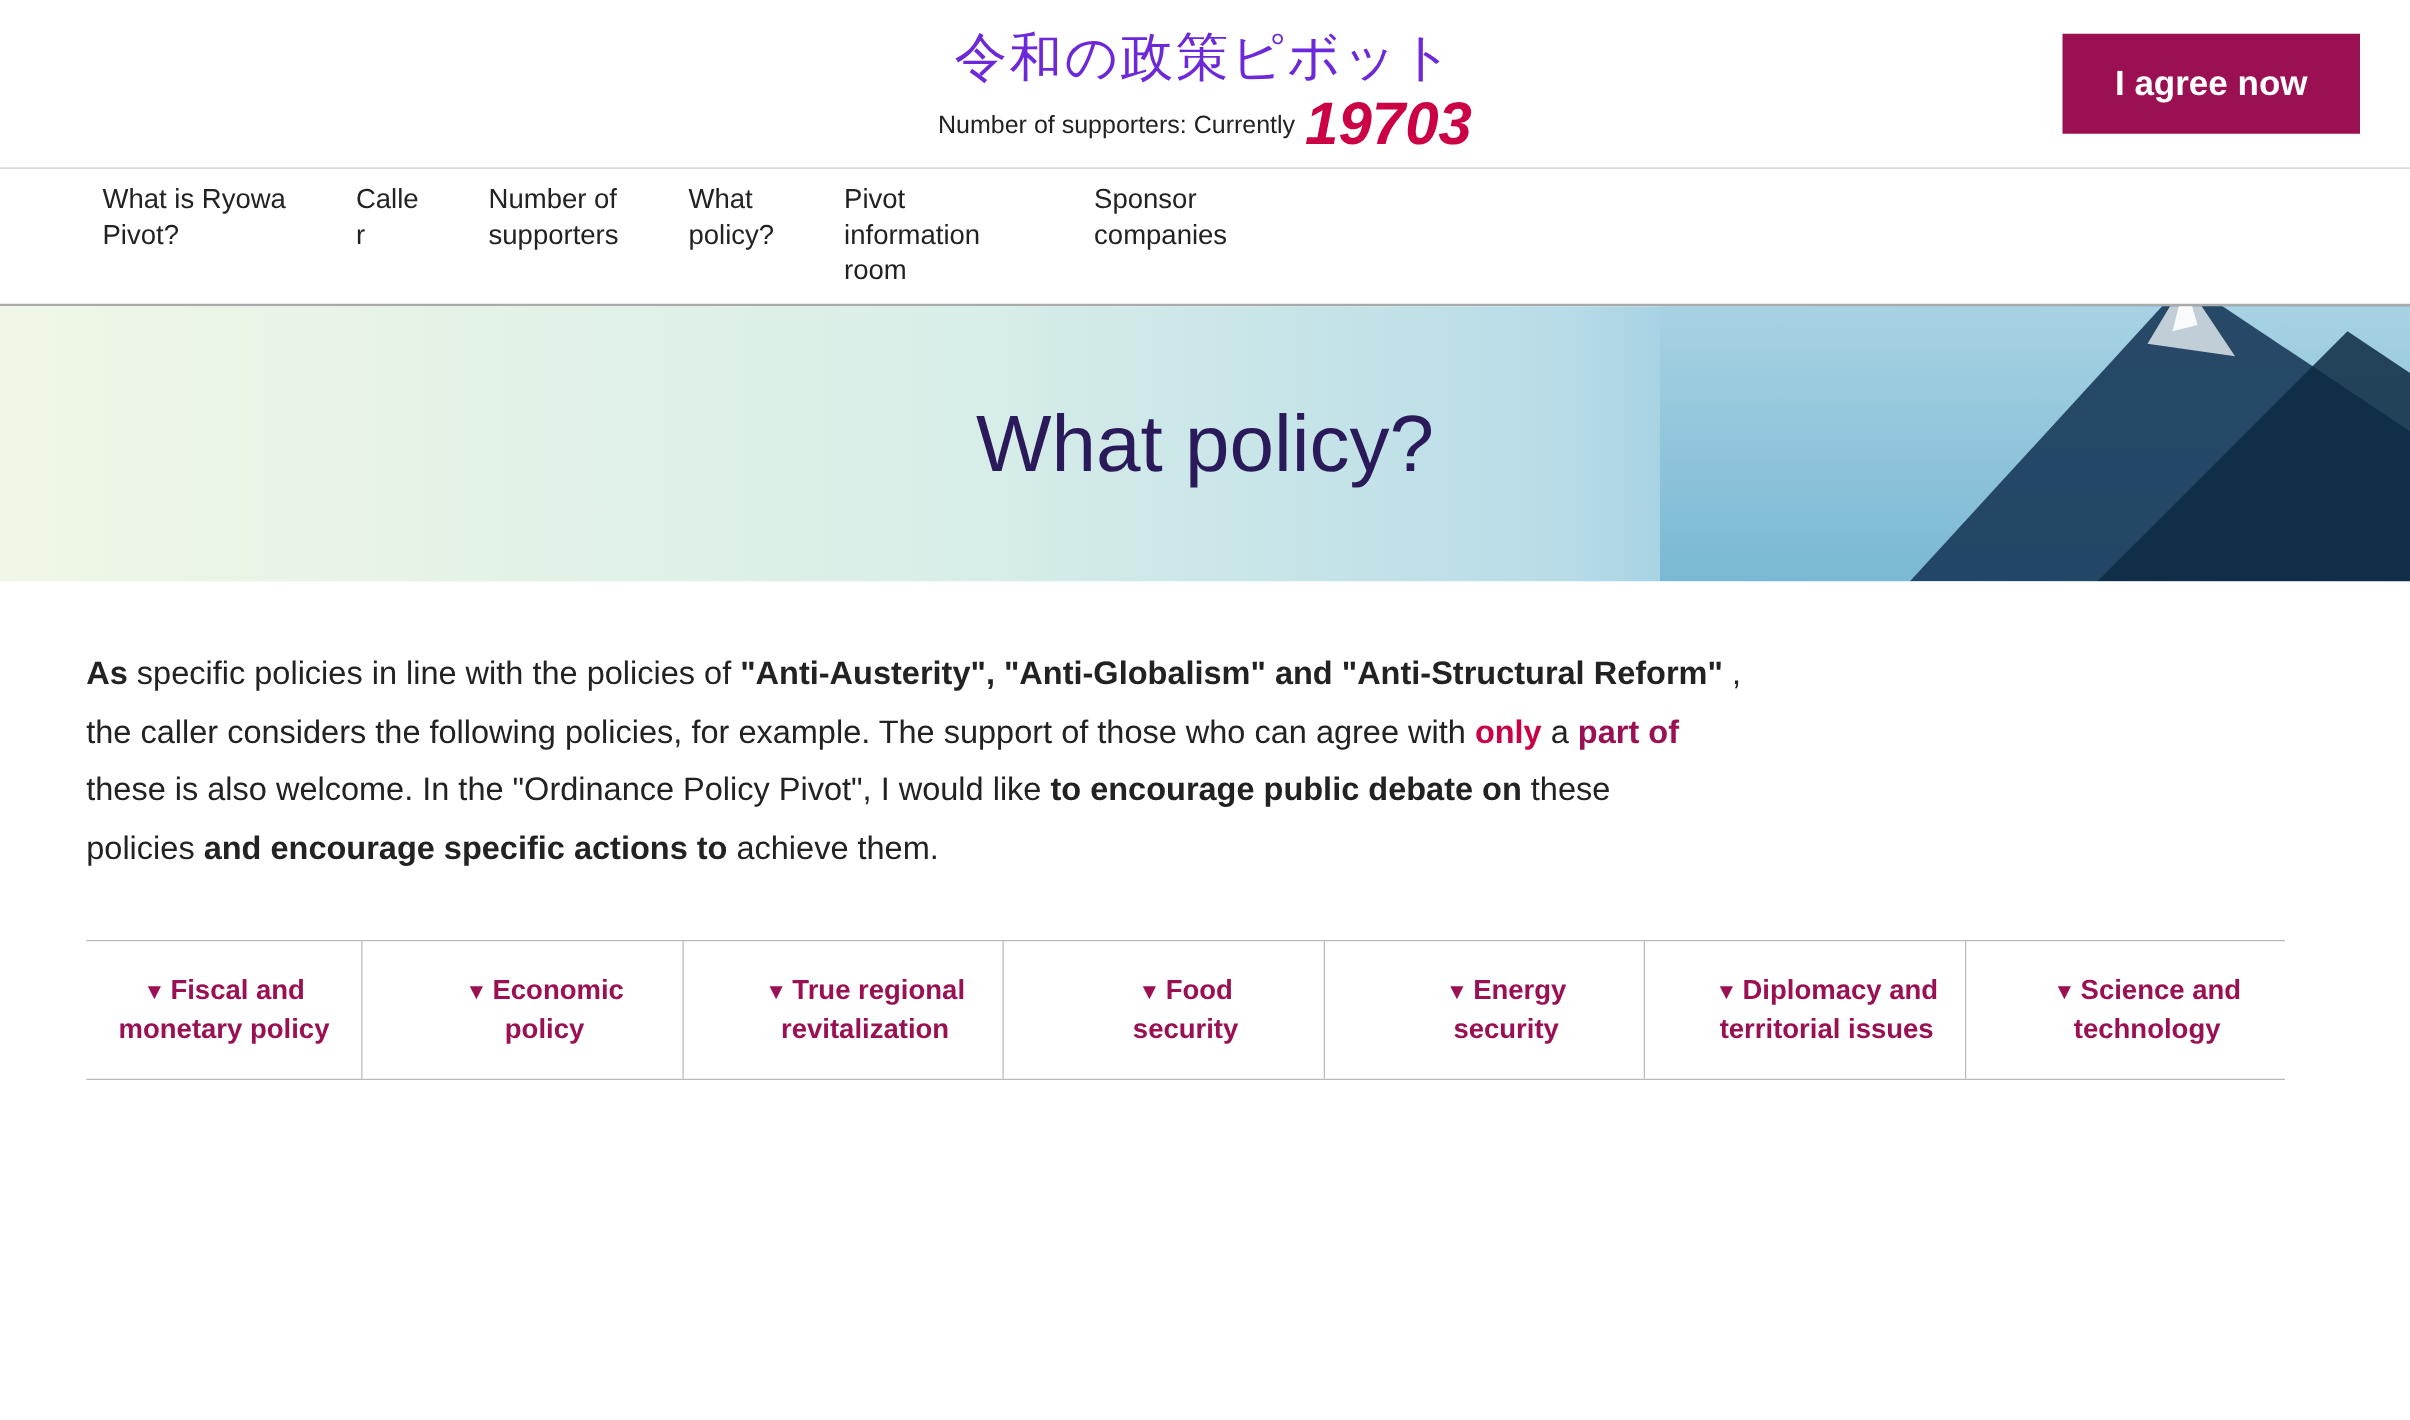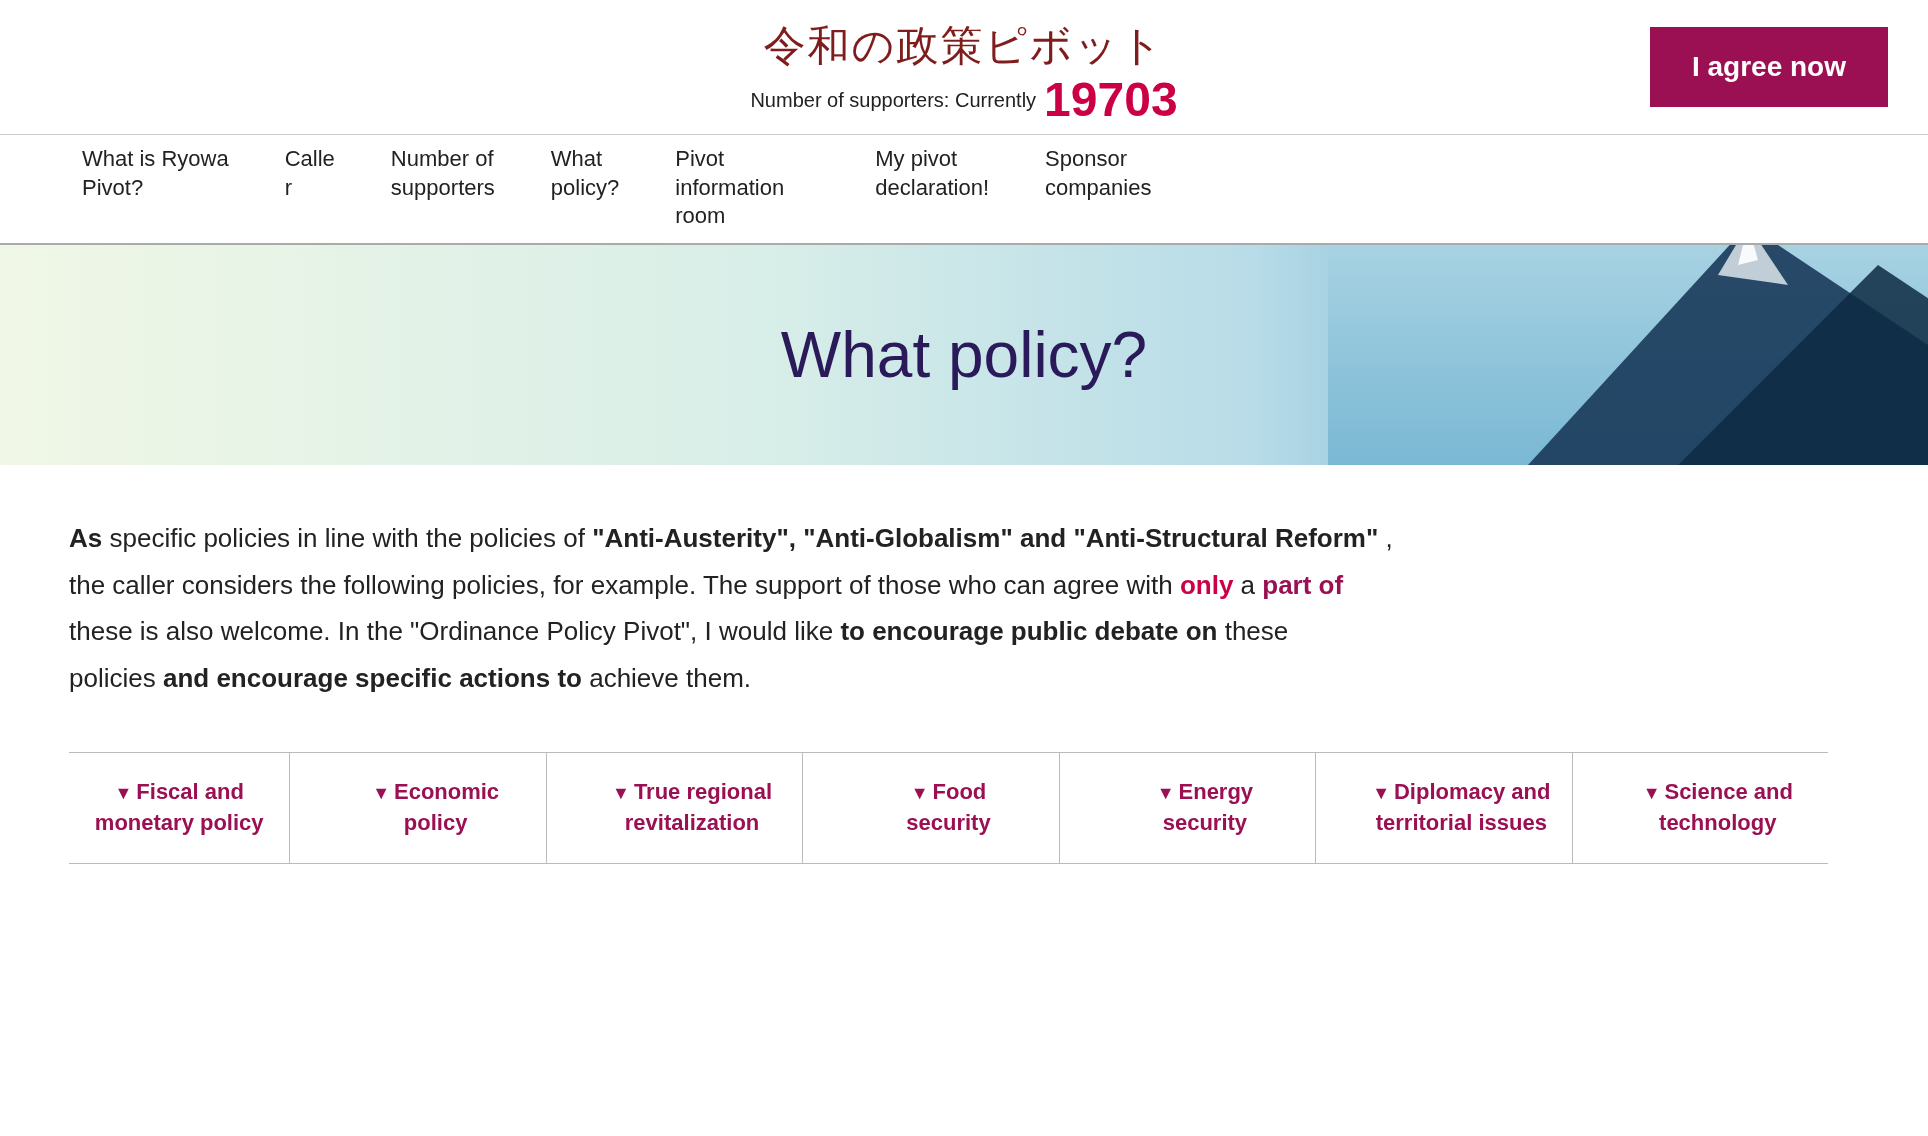--- a/index.html
+++ b/index.html
@@ -25,21 +25,21 @@
 
     .header-logo-area {
       display: flex;
       flex-direction: column;
       align-items: center;
     }
 
     .header-logo-jp {
       font-size: 42px;
       font-weight: normal;
-      color: #7f1d1d;
+      color: #6d28d9;
       letter-spacing: 2px;
       font-family: serif;
       text-align: right;
     }
 
     .header-supporters-line {
       display: flex;
       align-items: center;
       gap: 8px;
       margin-top: 2px;
@@ -48,20 +48,21 @@
     .header-supporters-label {
       font-size: 20px;
       color: #222;
     }
 
     .header-supporters-count {
       font-size: 48px;
       font-weight: bold;
       color: #cc0044;
       line-height: 1;
+      font-style: italic;
     }
 
     .header-agree-btn {
       position: absolute;
       right: 40px;
       top: 50%;
       transform: translateY(-50%);
       background: #9b1052;
       color: #fff;
       font-size: 28px;
@@ -186,21 +187,20 @@
   </div>
   <button class="header-agree-btn">I agree now</button>
 </div>
 
 <nav class="nav">
   <span class="nav-item">What is Ryowa<br>Pivot?</span>
   <span class="nav-item">Calle<br>r</span>
   <span class="nav-item">Number of<br>supporters</span>
   <span class="nav-item">What<br>policy?</span>
   <span class="nav-item">Pivot information<br>room</span>
-  <span class="nav-item">My pivot<br>declaration!</span>
   <span class="nav-item">Sponsor<br>companies</span>
 </nav>
 
 <div class="hero">
   <svg class="hero-mountain" viewBox="0 0 600 300" xmlns="http://www.w3.org/2000/svg">
     <defs>
       <linearGradient id="skyGrad" x1="0" y1="0" x2="0" y2="1">
         <stop offset="0%" stop-color="#b8dce8"></stop>
         <stop offset="100%" stop-color="#7ab8d4"></stop>
       </linearGradient>

